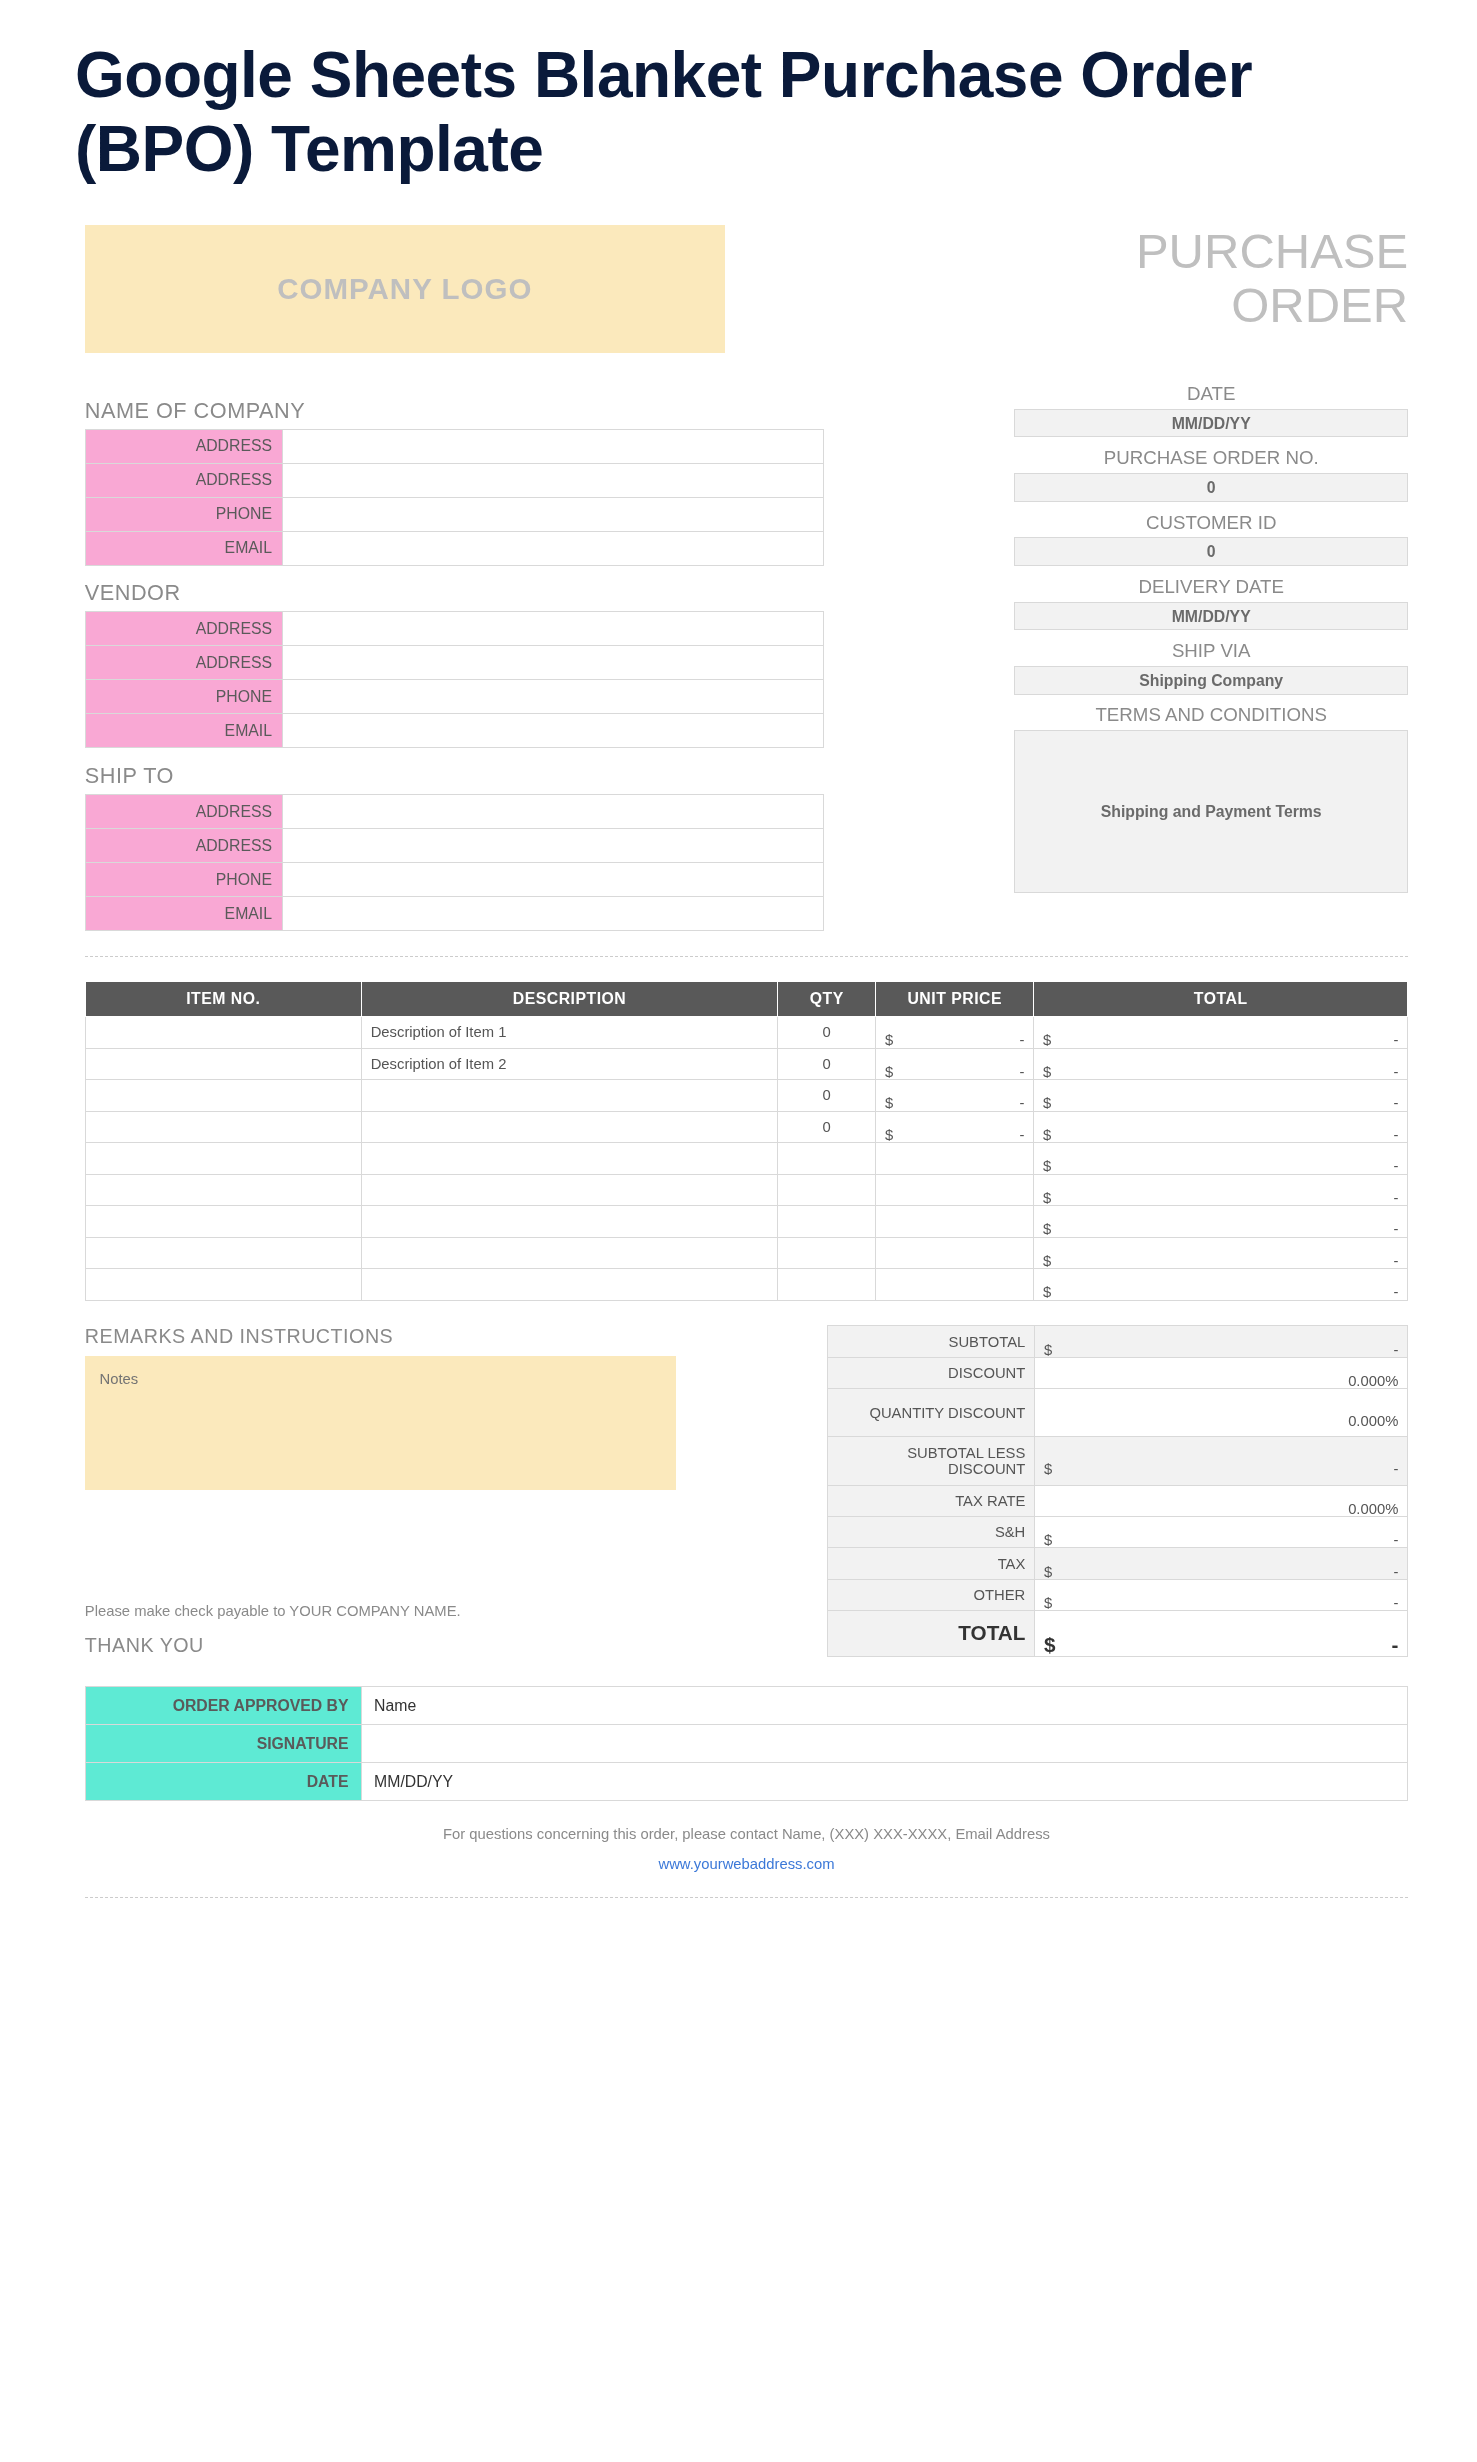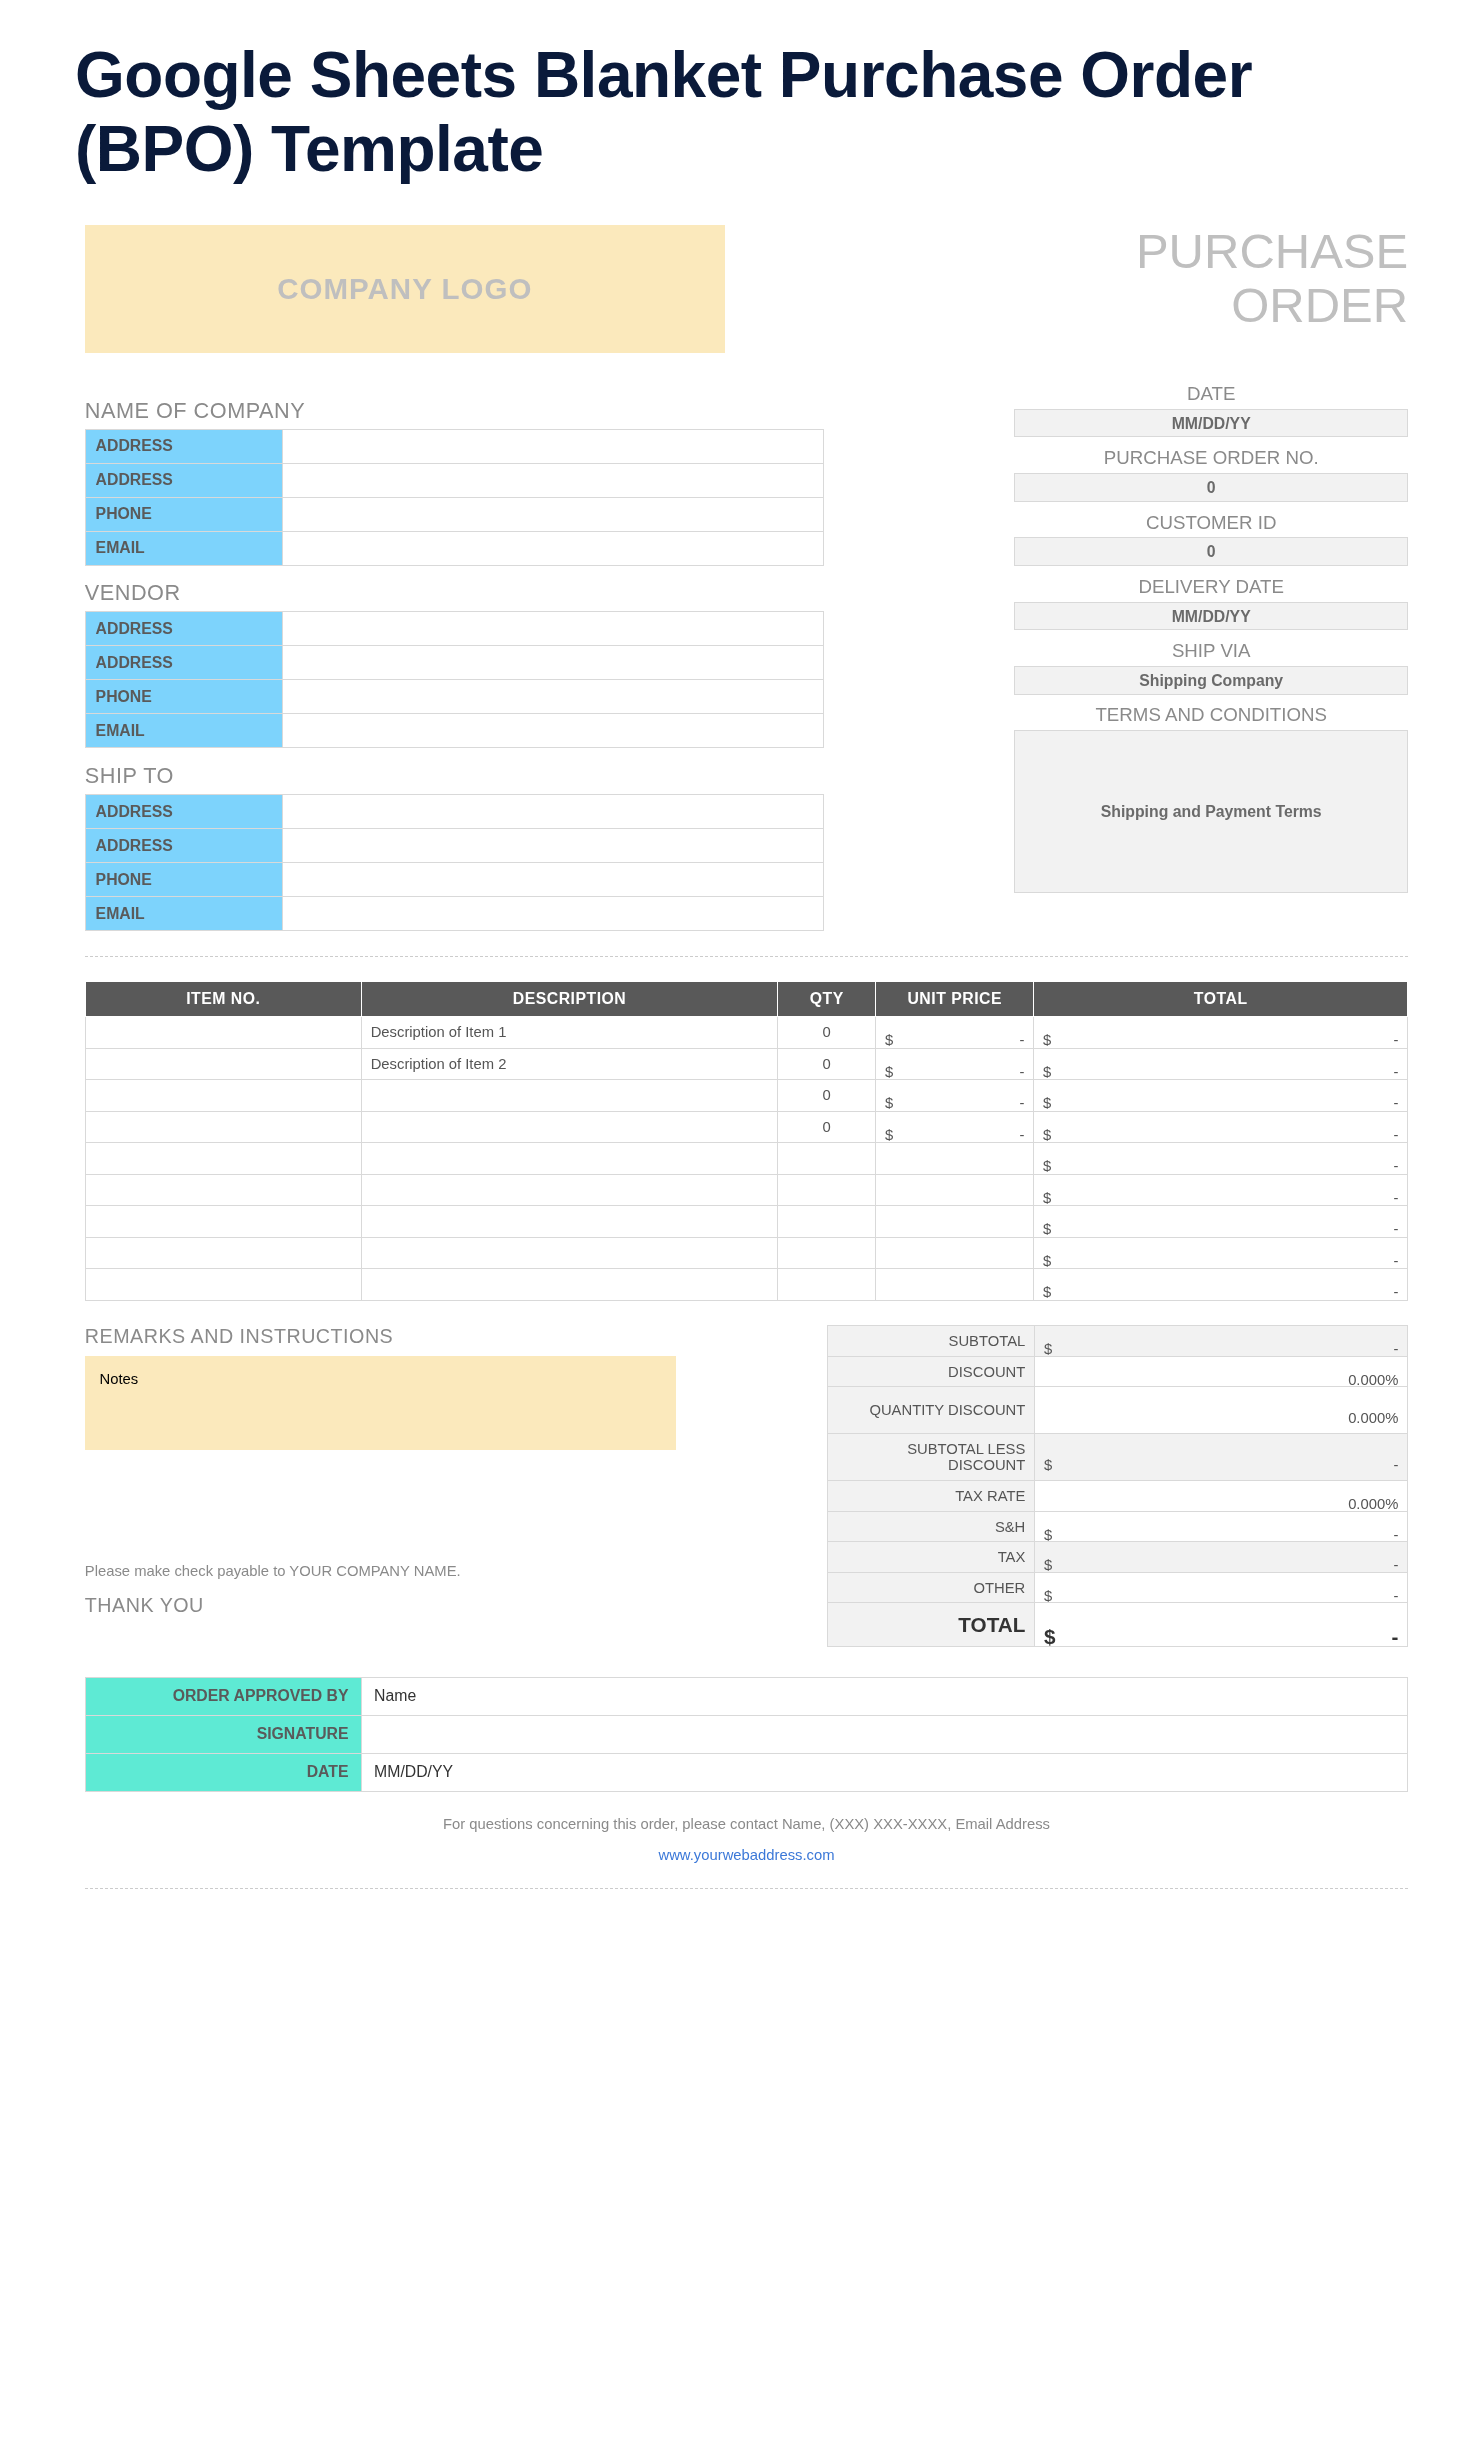--- a/index.html
+++ b/index.html
@@ -68,23 +68,24 @@
     border-collapse: collapse;
     width: 100%;
   }
   table.info td {
     border: 1px solid #d9d9d9;
     height: 34px;
     font-size: 15.8px;
     padding: 0 9.8px;
   }
   table.info td.label {
-    background: #7dd3fc;
+    background: #f9a8d4;
     width: 197px;
-    font-weight: 700;
+    text-align: right;
+    font-weight: 400;
     color: #5a5a5a;
   }
   
   .meta-block { margin-bottom: 9.8px; }
   .meta-label {
     font-size: 18.7px;
     color: #8a8a8a;
     text-align: center;
     margin-bottom: 3.9px;
   }
@@ -154,24 +155,24 @@
   }
   .remarks { width: 591px; }
   .remarks-head {
     font-size: 19.7px;
     color: #8a8a8a;
     margin-bottom: 7.4px;
     letter-spacing: 0.5px;
   }
   .notes-box {
     background: #fbe9bc;
-    height: 94px;
+    height: 134px;
     padding: 14.8px;
     font-size: 14.8px;
-    color: #000000;
+    color: #737373;
   }
   .payable {
     font-size: 14.8px;
     color: #8a8a8a;
     margin-top: 113px;
   }
   .thank {
     font-size: 19.7px;
     color: #8a8a8a;
     margin-top: 14.8px;

